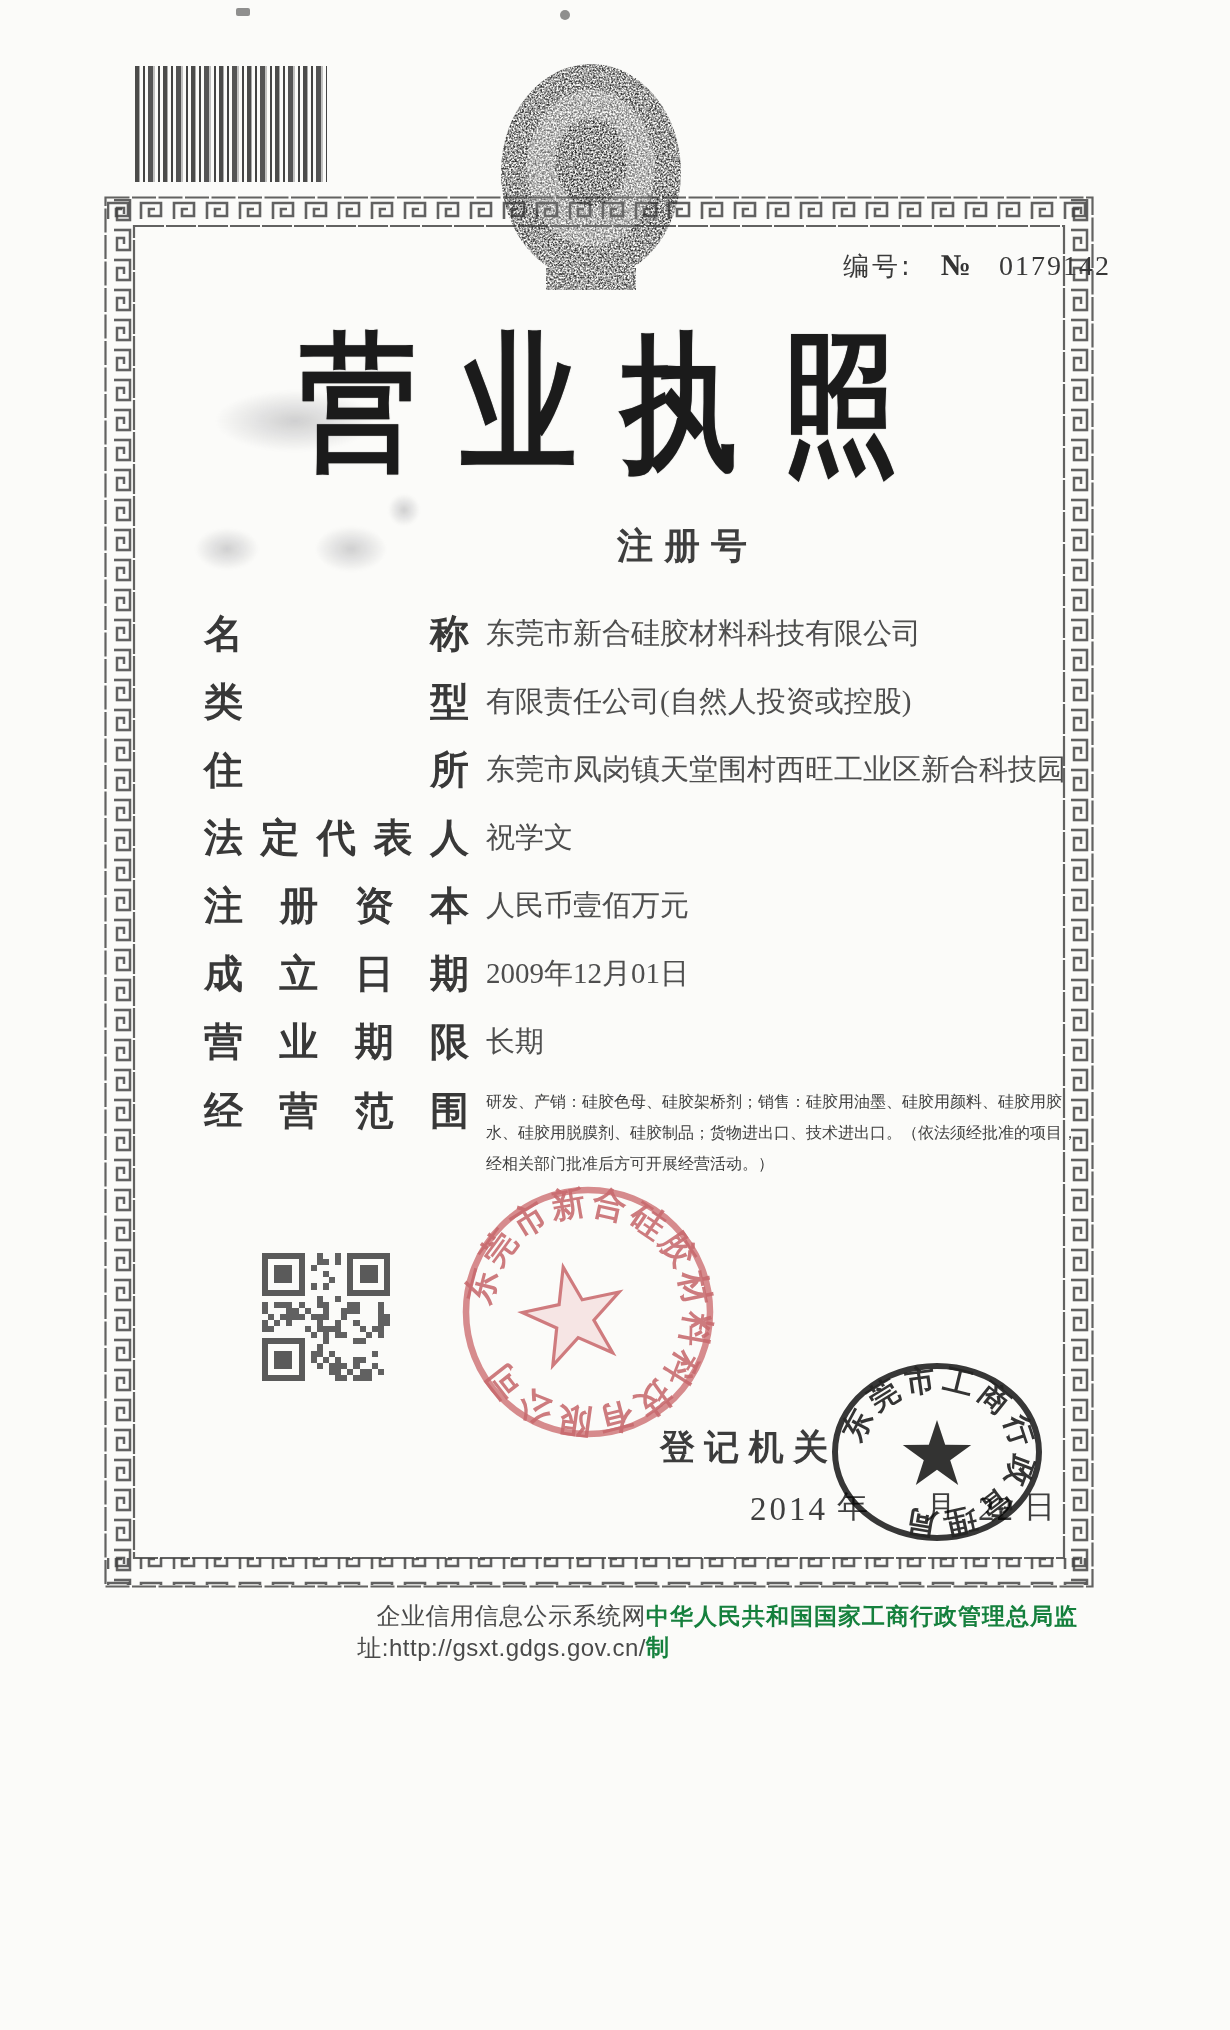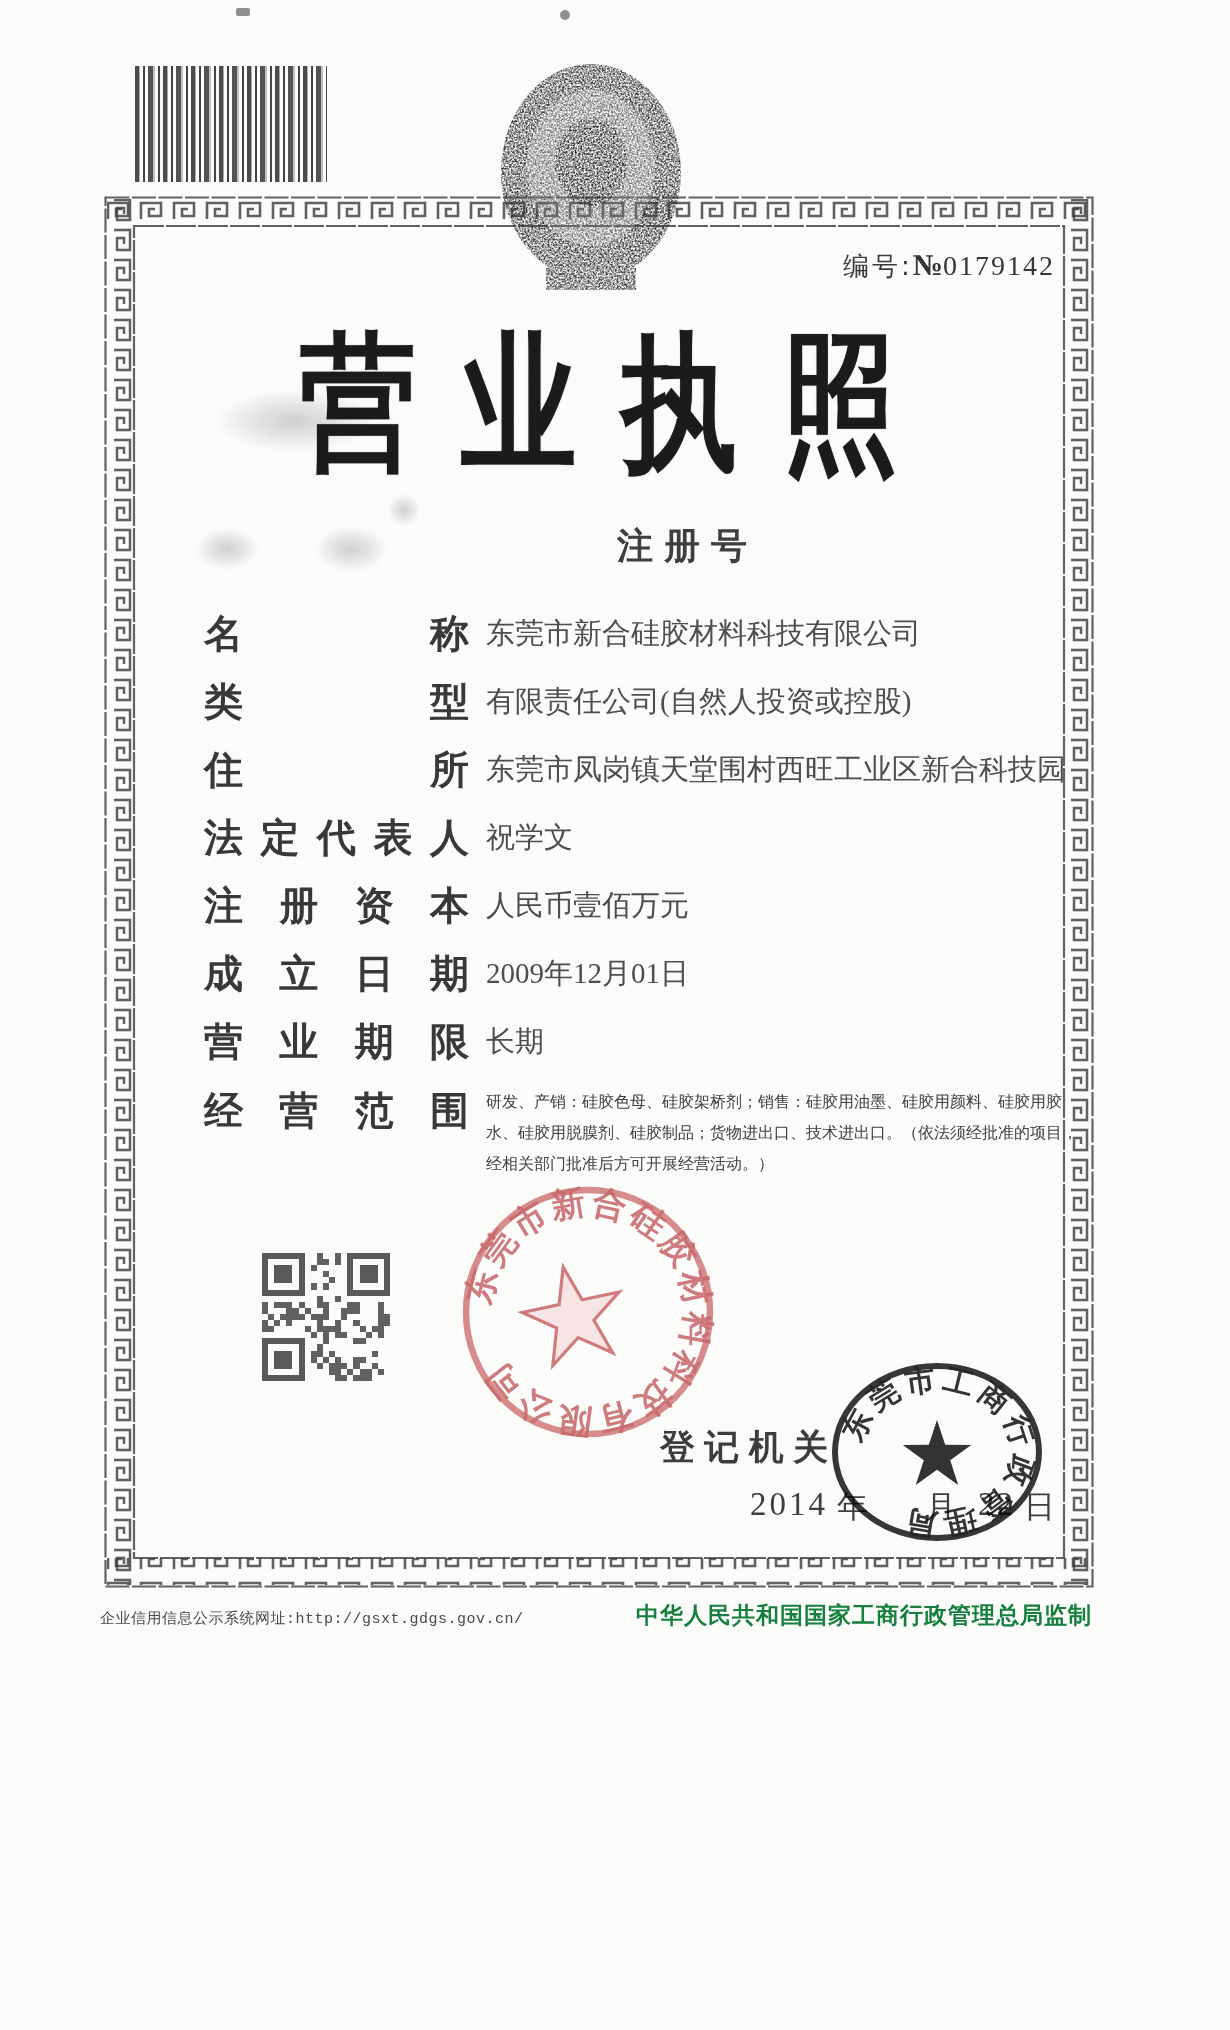--- a/index.html
+++ b/index.html
@@ -25,21 +25,21 @@
         #262626 23px 25px, transparent 25px 28px);
     filter:contrast(.92) blur(.4px);
     opacity:.88;
   }
 
   
   .emblem{left:468px;top:50px;width:246px;height:256px;z-index:6;}
   .frame{left:104px;top:196px;width:990px;height:1392px;z-index:2;}
 
   
-  .serial{left:843px;top:248px;display:flex;align-items:baseline;gap:0;z-index:7;color:#333;}
+  .serial{left:843px;top:248px;display:flex;align-items:baseline;gap:28px;z-index:7;color:#333;}
   .serial .lab{font-size:26px;letter-spacing:3px;font-family:"DejaVu Sans",sans-serif;color:#3a3a3a;}
   .serial .sym{font-size:30px;font-weight:bold;}
   .serial .num{font-size:28px;font-family:Liberation Serif, serif;letter-spacing:2px;color:#383838;}
 
   
   .title{
     left:104px;top:322px;width:990px;text-align:center;line-height:1.1;
     font-size:148px;font-weight:900;color:#1b1b1b;
     letter-spacing:58px;text-indent:58px;
     transform:scaleX(.78);transform-origin:center;
@@ -66,29 +66,29 @@
   
   .qr{left:262px;top:1253px;width:128px;height:128px;z-index:7;opacity:.85;}
 
   
   .seal{mix-blend-mode:multiply;z-index:9;}
   .company-seal{left:438px;top:1160px;width:300px;height:300px;}
   .registrar-seal{left:812px;top:1356px;width:250px;height:200px;}
 
   
   .registrar{left:660px;top:1424px;width:168px;font-size:35px;font-weight:600;color:#3c3c3c;font-family:"DejaVu Sans",sans-serif;z-index:7;}
-  .dateline{left:750px;top:1486px;display:flex;align-items:flex-start;font-size:33px;color:#3f3f3f;z-index:7;}
+  .dateline{left:750px;top:1486px;display:flex;align-items:flex-end;font-size:33px;color:#3f3f3f;z-index:7;}
   .dateline .y{letter-spacing:3px;}
   .dateline .unit{margin-left:9px;font-family:"DejaVu Sans",sans-serif;font-size:31px;}
   .dateline .mgap{display:inline-block;width:48px;}
   .dateline .d{margin-left:22px;letter-spacing:2px;}
 
   
   .footer{left:100px;top:1600px;width:992px;display:flex;justify-content:space-between;align-items:baseline;z-index:7;}
-  .f-left{font-family:Liberation Mono, monospace;font-size:15px;color:#4a4a4a;letter-spacing:.5px;}
+  .f-left{font-family:Liberation Sans, sans-serif;font-size:24px;color:#4a4a4a;letter-spacing:.5px;text-align:right;}
   .f-right{font-size:23px;color:#15803d;font-weight:600;letter-spacing:1px;font-family:"DejaVu Sans",sans-serif;}
 </style>
 </head>
 <body>
 
 <div class="abs" style="inset:0;">
 
   <div class="speck" style="left:236px;top:8px;width:14px;height:8px;border-radius:2px;"></div>
   <div class="speck" style="left:560px;top:10px;width:10px;height:10px;border-radius:50%;"></div>
   <div class="smudge" style="left:215px;top:390px;width:160px;height:62px;"></div>

